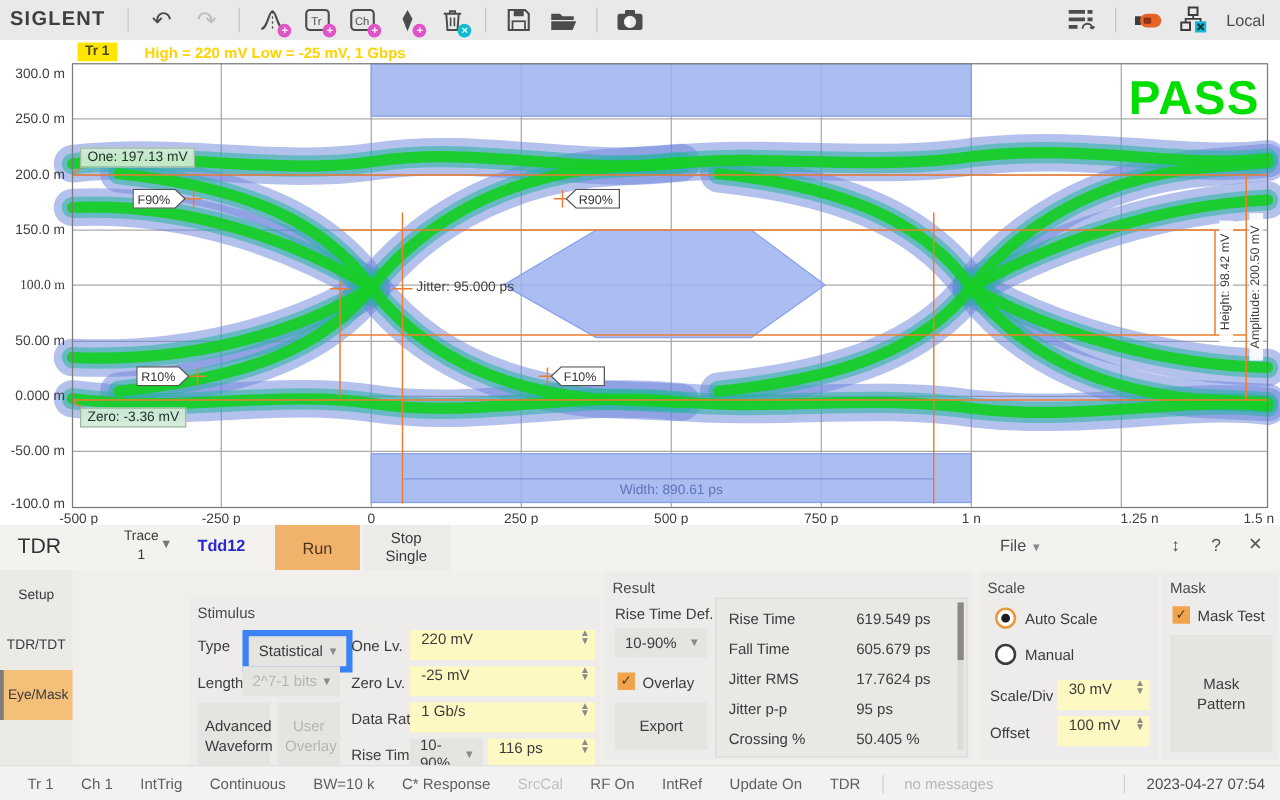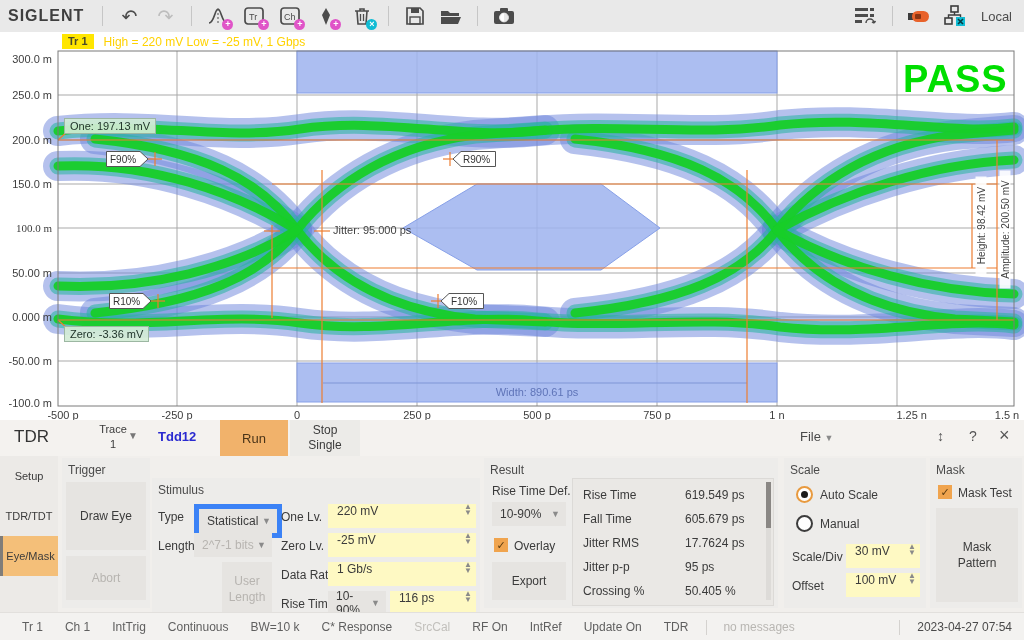--- a/index.html
+++ b/index.html
@@ -20,21 +20,21 @@
   .badge.m{background:#e054c8;}
   .badge.t{background:#10bcd4;}
   .tspacer{flex:1;}
   .local{font-size:13px;color:#4c4c4c;margin:0 12px 0 8px;}
   
   .plot{position:absolute;left:0;top:32px;width:1024px;height:388px;background:#fff;}
   .plot svg{position:absolute;left:0;top:0;}
   .annot{position:absolute;left:62px;top:2px;display:flex;align-items:center;font-size:12px;}
   .trbadge{background:#ffe600;color:#4a4a2a;padding:0 6px;height:15px;line-height:15px;
            font-weight:bold;font-size:11px;}
-  .anntext{color:#ffd200;margin-left:10px;font-weight:normal;}
+  .anntext{color:#ffd200;margin-left:22px;font-weight:bold;}
   .ytick{position:absolute;width:52px;text-align:right;font-size:11px;color:#3d3d3d;}
   .xtick{position:absolute;width:60px;text-align:center;font-size:11px;color:#3d3d3d;}
   .measure-box{position:absolute;font-size:11px;color:#20352a;background:rgba(211,235,214,.92);
                border:1px solid #9cb7a2;padding:1px 5px;white-space:nowrap;}
   .jitter{position:absolute;font-size:11px;color:#3f3f3f;white-space:nowrap;}
   .widthlbl{position:absolute;font-size:11px;color:#5f74b8;width:160px;text-align:center;}
   .pass{position:absolute;font-size:38px;font-weight:bold;color:#00de00;letter-spacing:1px;}
   .rot{position:absolute;font-size:10px;color:#3f3f3f;background:rgba(255,255,255,.9);
        white-space:nowrap;text-align:center;transform:rotate(-90deg);transform-origin:center;}
   .flag{position:absolute;}
@@ -387,25 +387,20 @@
       <span class="hglyph" style="left:969px;">?</span>
       <span class="hglyph" style="left:999px;font-size:18px;top:5px;">×</span>
     </div>
 
     <div class="tabs">
       <div class="tab">Setup</div>
       <div class="tab">TDR/TDT</div>
       <div class="tab active">Eye/Mask</div>
     </div>
 
-    <div class="group" style="left:62px;width:88px;">
-      <span class="gtitle">Trigger</span>
-      <button class="btn" style="left:4px;top:24px;width:80px;height:68px;">Draw Eye</button>
-      <button class="btn dis" style="left:4px;top:98px;width:80px;height:44px;">Abort</button>
-    </div>
 
     <div class="group" style="left:152px;width:328px;margin-top:20px;">
       <span class="gtitle">Stimulus</span>
       <span class="lbl" style="left:6px;top:32px;">Type</span>
       <div class="dd hl" style="left:42px;top:26px;width:78px;height:24px;">
         <span class="val">Statistical</span>
         <span class="chev">▼</span>
       </div>
       <span class="lbl" style="left:129px;top:32px;">One Lv.</span>
       <div class="field" style="left:176px;top:26px;width:148px;height:24px;">
@@ -421,21 +416,22 @@
         <span class="chev">▼</span>
       </div>
       <span class="lbl" style="left:129px;top:61px;">Zero Lv.</span>
       <div class="field" style="left:176px;top:55px;width:148px;height:24px;">
         <span class="val">-25 mV</span>
         <span class="spin">
             <span>▲</span>
             <span>▼</span>
           </span>
       </div>
-      <button class="btn dis" style="left:70px;top:84px;width:50px;height:54px;">User Length</button>
+      <button class="btn" style="left:6px;top:84px;width:58px;height:54px;">Advanced Waveform</button>
+      <button class="btn dis" style="left:70px;top:84px;width:50px;height:54px;">User Overlay</button>
       <span class="lbl" style="left:129px;top:90px;">Data Rate</span>
       <div class="field" style="left:176px;top:84px;width:148px;height:24px;">
         <span class="val">1 Gb/s</span>
         <span class="spin">
             <span>▲</span>
             <span>▼</span>
           </span>
       </div>
       <span class="lbl" style="left:129px;top:119px;">Rise Time</span>
       <div class="dd" style="left:176px;top:113px;width:58px;height:24px;">

